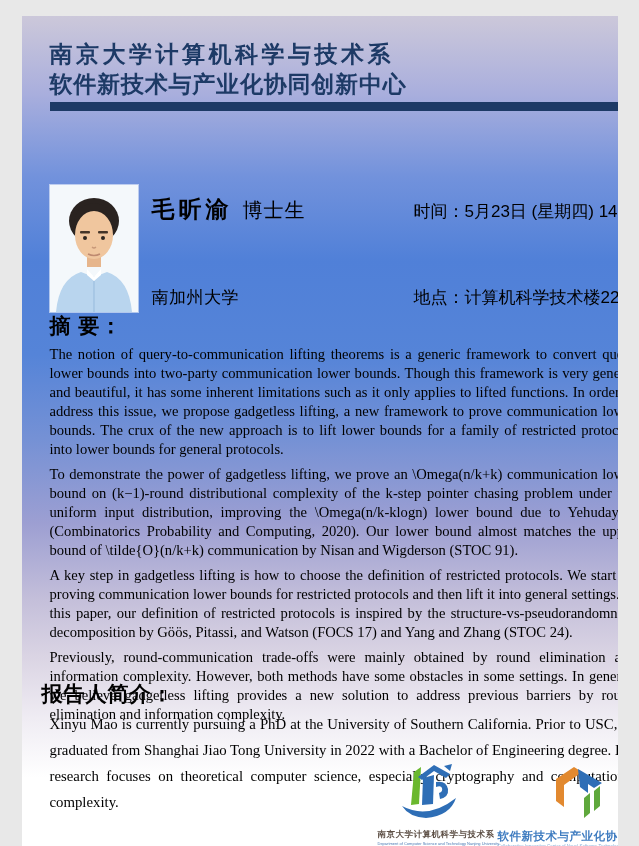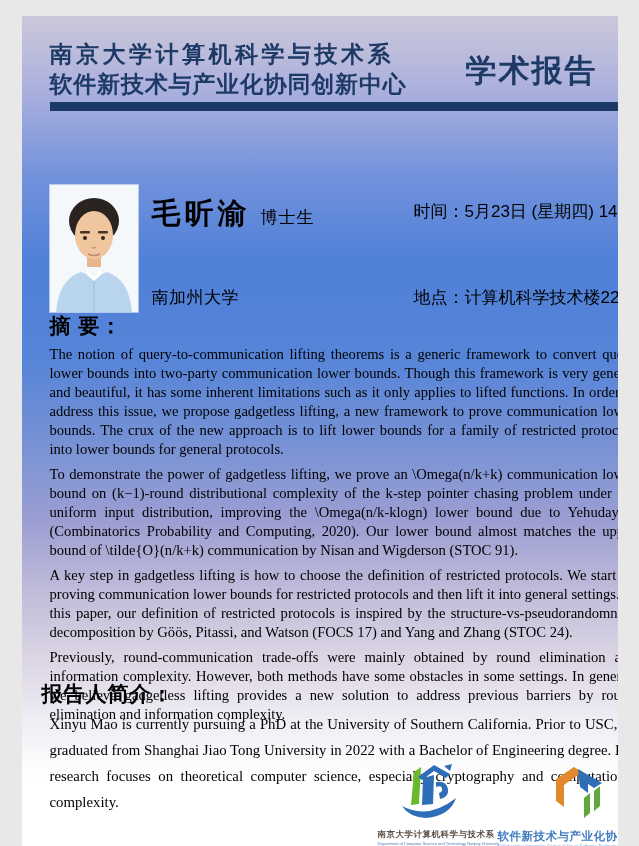--- a/index.html
+++ b/index.html
@@ -16,22 +16,22 @@
   .header-org { position:absolute; left:28px; top:23px; color:#1d3a66; font-weight:bold; }
   .org1 { font-size:23px; line-height:30px; letter-spacing:3.5px; white-space:nowrap; }
   .org2 { font-size:23px; line-height:30px; letter-spacing:0.8px; white-space:nowrap; }
   .badge { position:absolute; right:20px; top:34px; color:#1d3a66; font-weight:bold; font-size:31px; letter-spacing:2px; }
   .divider { position:absolute; left:28px; top:86px; width:592px; height:9px; background:#1d3a66; }
   
   .title { position:absolute; left:0; top:110px; width:100%; text-align:center; font-size:21px; line-height:27px; color:#0b0b0b; }
   
   .photo { position:absolute; left:28px; top:169px; width:88px; height:127px; box-shadow:0 0 0 1px rgba(255,255,255,0.55); }
   .name-row { position:absolute; left:130px; top:178px; white-space:nowrap; }
-  .name { font-family:Liberation Sans, sans-serif; font-size:29px; font-weight:bold; letter-spacing:4px; }
-  .degree { font-size:17px; margin-left:10px; letter-spacing:1px;text-align:right; }
+  .name { font-family:Liberation Sans, sans-serif; font-size:23px; font-weight:bold; letter-spacing:4px; }
+  .degree { font-size:20px; margin-left:10px; letter-spacing:1px;text-align:right; }
   .affiliation { position:absolute; left:130px; top:270px; font-size:17px; letter-spacing:0.5px; }
   .meta-time { position:absolute; left:392px; top:184px; font-size:17px; white-space:nowrap; }
   .meta-loc { position:absolute; left:392px; top:270px; font-size:17px; white-space:nowrap;text-align:right; }
   
   .abs-heading { position:absolute; left:28px; top:296px; font-size:21px; font-weight:bold; letter-spacing:1px; }
   .abs-body { position:absolute; left:28px; top:329px; width:586px;
     font-family:"Liberation Serif", serif; font-size:14.6px; line-height:19px; text-align:justify; }
   .abs-body p { margin:0 0 6px 0; }
   
   .bio-heading { position:absolute; left:20px; top:664px; font-size:21px; font-weight:bold; letter-spacing:1px; }
@@ -47,21 +47,20 @@
 </style>
 </head>
 <body>
 
 <div class="poster">
 
   <div class="header-org">
     <div class="org1">南京大学计算机科学与技术系</div>
     <div class="org2">软件新技术与产业化协同创新中心</div>
   </div>
-  <div class="badge">学术报告</div>
   <div class="divider"></div>
 
 
   <svg class="photo" viewBox="0 0 88 127" xmlns="http://www.w3.org/2000/svg" aria-hidden="true">
     <rect width="88" height="127" fill="#fbfcfe"></rect>
     <rect width="88" height="127" fill="#eef3f8" opacity="0.5"></rect>
     <ellipse cx="44" cy="36" rx="25" ry="23" fill="#2a2320"></ellipse>
     <rect x="37" y="66" width="14" height="16" fill="#e6b58c"></rect>
     <ellipse cx="44" cy="50" rx="19" ry="24" fill="#f0c69e"></ellipse>
     <path d="M24 46 Q22 20 44 18 Q66 20 64 46 Q64 32 56 28 Q46 23 36 27 Q25 31 24 46 Z" fill="#2a2320"></path>

